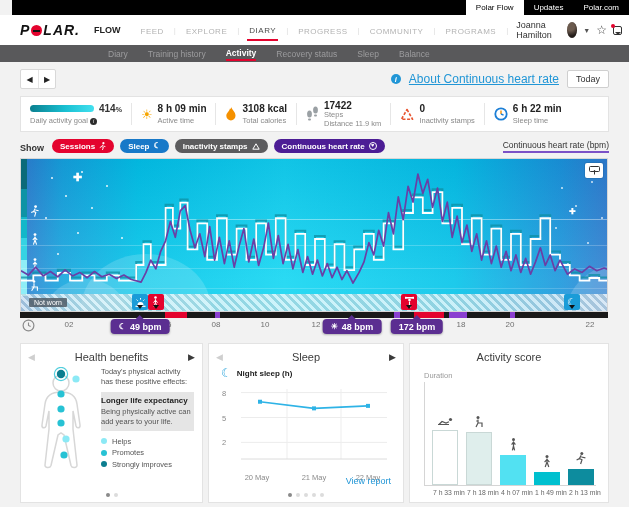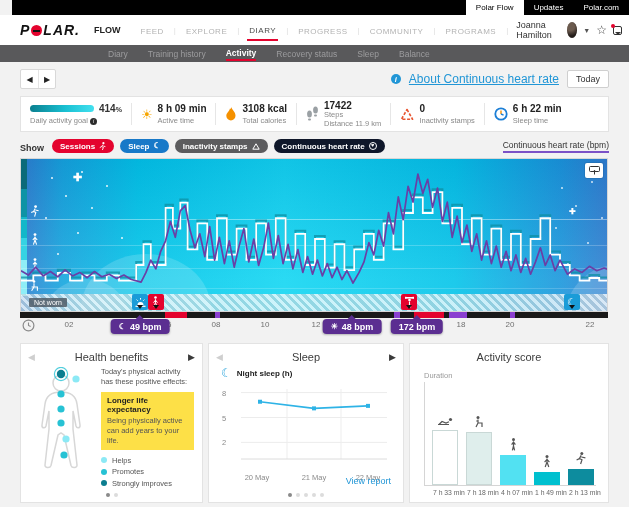--- a/index.html
+++ b/index.html
@@ -128,21 +128,21 @@
   .carL { left:7px; color:#cfcfcf; } .carR { right:7px; color:#3a3a3a; }
   .dots { position:absolute; bottom:5px; left:0; right:0; display:flex; justify-content:center; gap:4px; }
   .pdot { width:4px; height:4px; border-radius:50%; background:#dcdcdc; cursor:pointer; }
   .pdot.on { background:#8a8a8a; }
 
   
   .hb-body { display:flex; padding:4px 8px 0 10px; gap:8px; }
   .hb-fig { position:relative; width:62px; flex:none; }
   .hb-right { flex:1; }
   .hb-intro { font-size:7.5px; color:#555; line-height:1.35; margin-bottom:5px; }
-  .hb-box { background:#fde047; padding:4px 6px; margin-bottom:6px; }
+  .hb-box { background:#e5e5e5; padding:4px 0; margin-bottom:6px; }
   .hb-box .t { font-size:8px; font-weight:bold; color:#222; margin-bottom:2px; }
   .hb-box .d { font-size:7.5px; color:#555; line-height:1.3; }
   .legend-row { display:flex; align-items:center; gap:5px; font-size:7.5px; color:#555; margin-top:2.5px; }
   .ldot { width:6px; height:6px; border-radius:50%; }
 
   
   .sl-serieshdr { display:flex; align-items:center; gap:5px; padding:4px 0 0 12px; }
   .sl-moon { color:#1a9cd8; font-size:12px; line-height:1; }
   .sl-serieslbl { font-size:8px; font-weight:bold; color:#222; }
   .sl-chart { position:relative; margin:4px 10px 0 26px; width:158px; height:86px; }
@@ -301,21 +301,21 @@
     <span class="pill" style="background:#1879c8">
         <span>Sleep</span>
         <span class="pico">☾</span>
       </span>
     <span class="pill" style="background:#5c5c5e">
         <span>Inactivity stamps</span>
         <svg class="pico" width="8" height="7" viewBox="0 0 8 7">
           <path d="M4 0.8 L7.2 6.2 H0.8 Z" fill="none" stroke="#fff" stroke-width="1"></path>
         </svg>
       </span>
-    <span class="pill" style="background:#0f172a">
+    <span class="pill" style="background:#4c1d95">
         <span>Continuous heart rate</span>
         <span class="pico" style="border:1px solid #fff;border-radius:50%;width:8px;height:8px;display:inline-flex;align-items:center;justify-content:center;font-size:5.5px;">♥</span>
       </span>
     <span class="axislbl">Continuous heart rate (bpm)</span>
   </div>
 
   <div class="chartwrap">
     <div class="plot">
       <div class="cloud" style="left:60px; top:95px; width:130px; height:110px;"></div>
       <div class="cloud" style="left:20px; top:120px; width:90px; height:90px;"></div>

